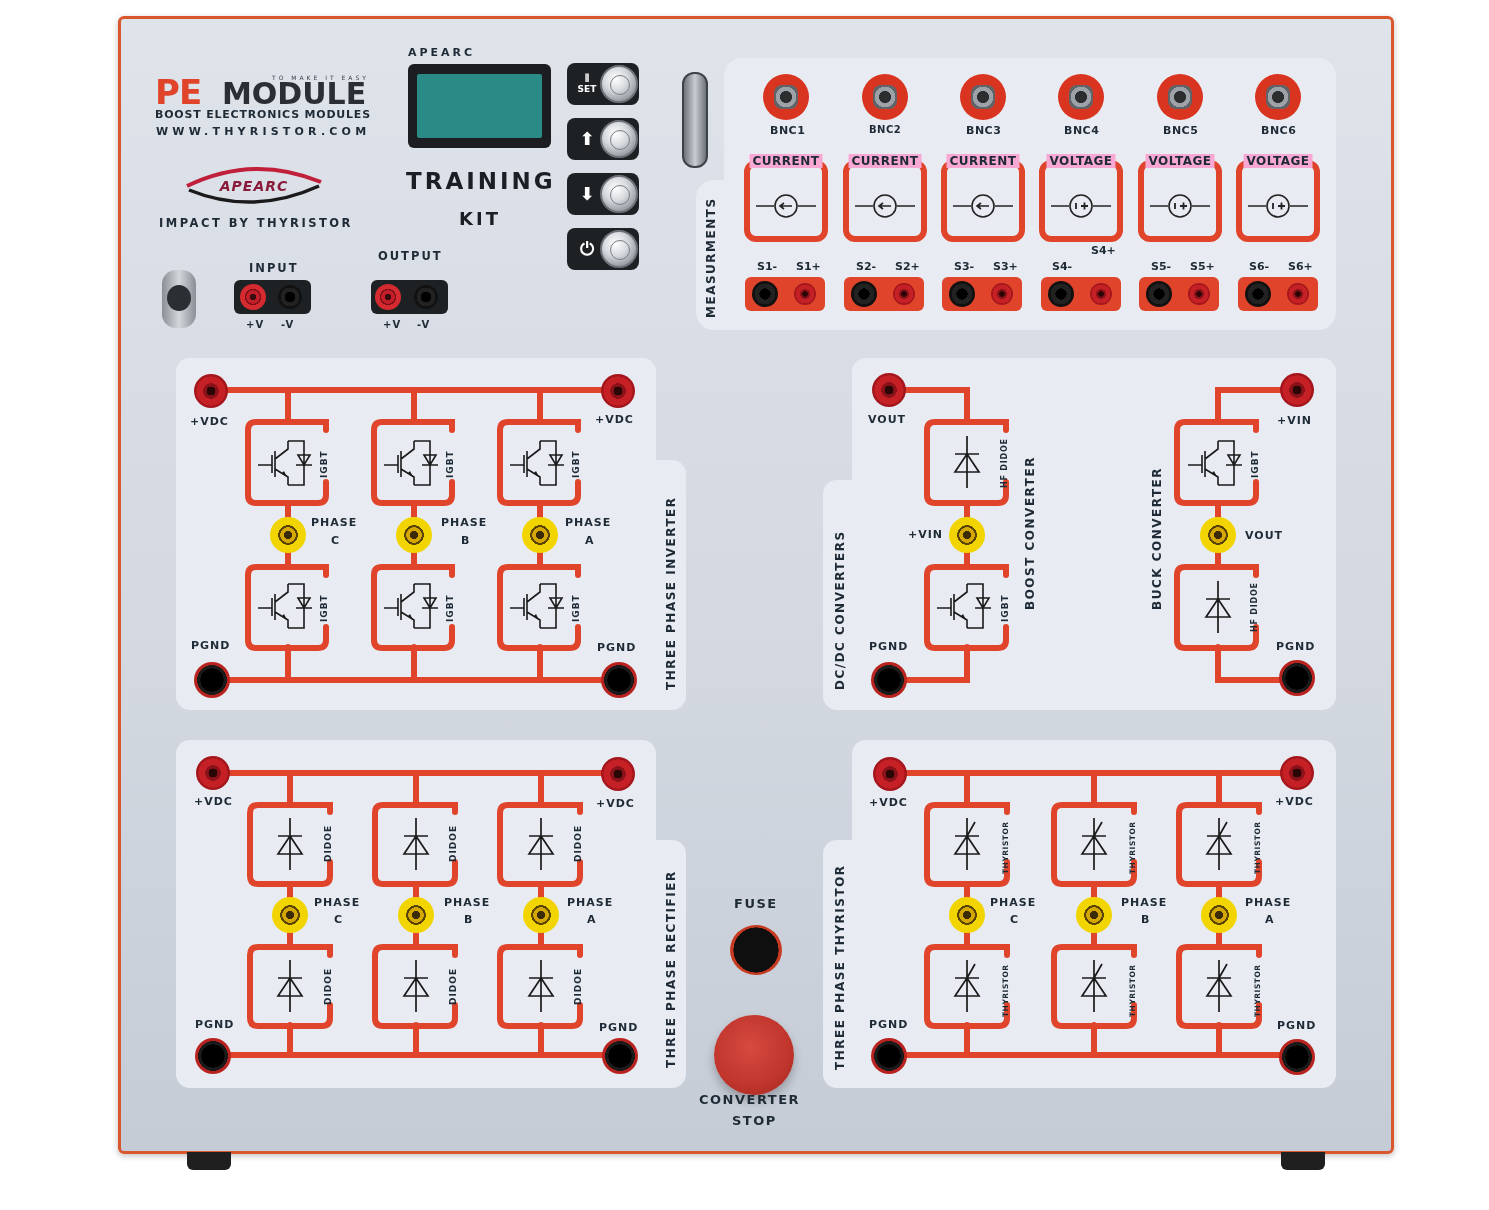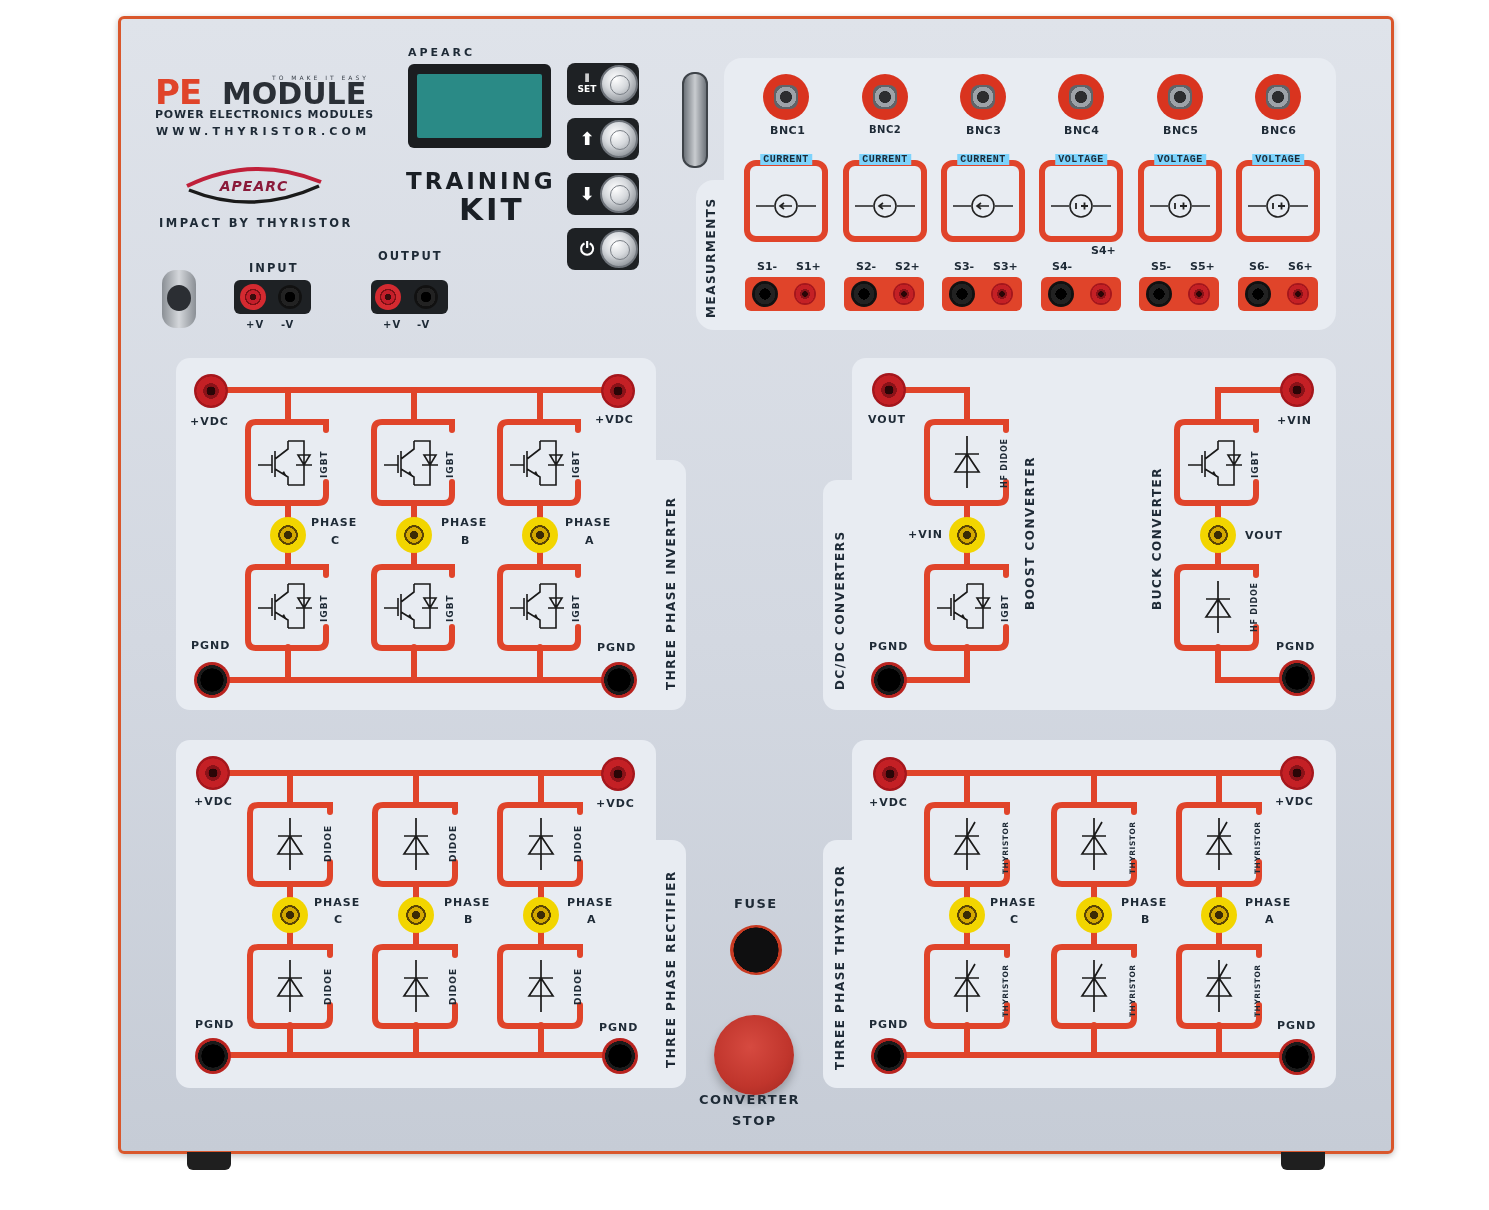--- a/index.html
+++ b/index.html
@@ -46,21 +46,21 @@
   .jack.black { background: radial-gradient(circle, #000 0 30%, #222 31% 55%, #111 56% 100%); }
   .jack.yellow { background: radial-gradient(circle, #3a2a05 0 16%, #d4a800 17% 30%, #5a4405 31% 38%, #f2d500 39% 78%, #d9442a 79% 100%); }
   .jack.redring { background: radial-gradient(circle, #2a0607 0 18%, #8a1218 19% 32%, #c42025 33% 60%, #a5161c 61% 100%); }
   .jack.blackring { background: radial-gradient(circle, #000 0 45%, #1a1a1a 46% 58%, #b8231f 59% 100%); }
 
   .bnc { position: absolute; width: 46px; height: 46px; border-radius: 50%; background: #d9341f; }
   .bnc::after { content:""; position:absolute; left:11px; top:11px; width:24px; height:24px; border-radius:8px;
      background: radial-gradient(circle, #2c2d2f 0 35%, #9da2a8 36% 60%, #5f6469 61% 100%); }
 
   .meas-box { position: absolute; width: 84px; height: 82px; border: 6px solid #e0442a; border-radius: 12px; }
-  .meas-box .cap { position: absolute; top: -12px; left: 50%; transform: translateX(-50%); background: #7dd3fc; padding: 0 3px; font-size: 10px; font-weight: bold; color: #1e2a36; white-space: nowrap; letter-spacing: 0.5px; font-family: Liberation Mono, monospace; }
+  .meas-box .cap { position: absolute; top: -12px; left: 50%; transform: translateX(-50%); background: #f9a8d4; padding: 0 3px; font-size: 12px; font-weight: bold; color: #1e2a36; white-space: nowrap; letter-spacing: 0.5px; }
   .meas-box svg { position: absolute; left: 6px; top: 20px; }
 
   .sjack-bar { position: absolute; width: 80px; height: 34px; background: #e0442a; border-radius: 6px; }
   .sjack-lbl { position: absolute; font-size: 11px; font-weight: bold; color: #1e2a36; }
 
   .estop { position: absolute; left: 714px; top: 1015px; width: 80px; height: 80px; border-radius: 50%;
      background: radial-gradient(circle at 45% 40%, #d64a40 0%, #c0352c 60%, #9e2620 100%); box-shadow: 0 6px 10px rgba(0,0,0,0.25); }
   .fuse { position: absolute; left: 730px; top: 925px; width: 52px; height: 50px; border-radius: 50%; background: radial-gradient(circle, #0f0f10 0 62%, #c73a22 63% 100%); }
 
   svg.circuit { position: absolute; left: 0; top: 0; overflow: visible; }
@@ -68,35 +68,35 @@
 </head>
 <body>
 
 <div class="panel"></div>
 <div class="foot" style="left:187px"></div>
 <div class="foot" style="left:1281px"></div>
 
 <div class="logo-pe">PE</div>
 <div class="logo-mod">MODULE</div>
 <div class="tagline-small">TO MAKE IT EASY</div>
-<div class="lbl" style="left:155px;top:108px;font-size:11px;letter-spacing:0.8px">POWER ELECTRONICS MODULES</div>
+<div class="lbl" style="left:155px;top:108px;font-size:11px;letter-spacing:0.8px">BOOST ELECTRONICS MODULES</div>
 <div class="lbl" style="left:156px;top:125px;font-size:11px;letter-spacing:4.2px">WWW.THYRISTOR.COM</div>
 <svg class="apearc" viewBox="0 0 142 50">
   <path d="M4 26 Q70 -6 138 22" stroke="#c0203a" stroke-width="4" fill="none"></path>
   <path d="M6 30 Q70 56 136 26" stroke="#1a1a1a" stroke-width="3.5" fill="none"></path>
   <text x="71" y="31" text-anchor="middle" font-family="DejaVu Sans, sans-serif" font-style="italic" font-size="14" font-weight="bold" fill="#8a1a3a" letter-spacing="1">APEARC</text>
 </svg>
 <div class="lbl" style="left:159px;top:216px;font-size:11.5px;letter-spacing:2.5px">IMPACT BY THYRISTOR</div>
 
 <div class="lbl" style="left:408px;top:46px;font-size:11px;letter-spacing:3px">APEARC</div>
 <div class="display">
     <div class="lcd"></div>
   </div>
 <div class="lbl" style="left:406px;top:168px;font-size:23px;letter-spacing:3px;color:#1a1f25">TRAINING</div>
-<div class="lbl" style="left:459px;top:191px;font-size:31px;letter-spacing:3px;color:#1a1f25">KIT</div>
+<div class="lbl" style="left:459px;top:208px;font-size:18px;letter-spacing:3px;color:#1a1f25">KIT</div>
 
 <div class="btn-block" style="top:63px">
   <div class="ico" style="font-size:9px;line-height:11px;padding-top:3px">⫼<br><span>SET</span></div>
   <div class="metal"></div>
 </div>
 <div class="btn-block" style="top:118px">
   <div class="ico">⬆</div>
   <div class="metal"></div>
 </div>
 <div class="btn-block" style="top:173px">

